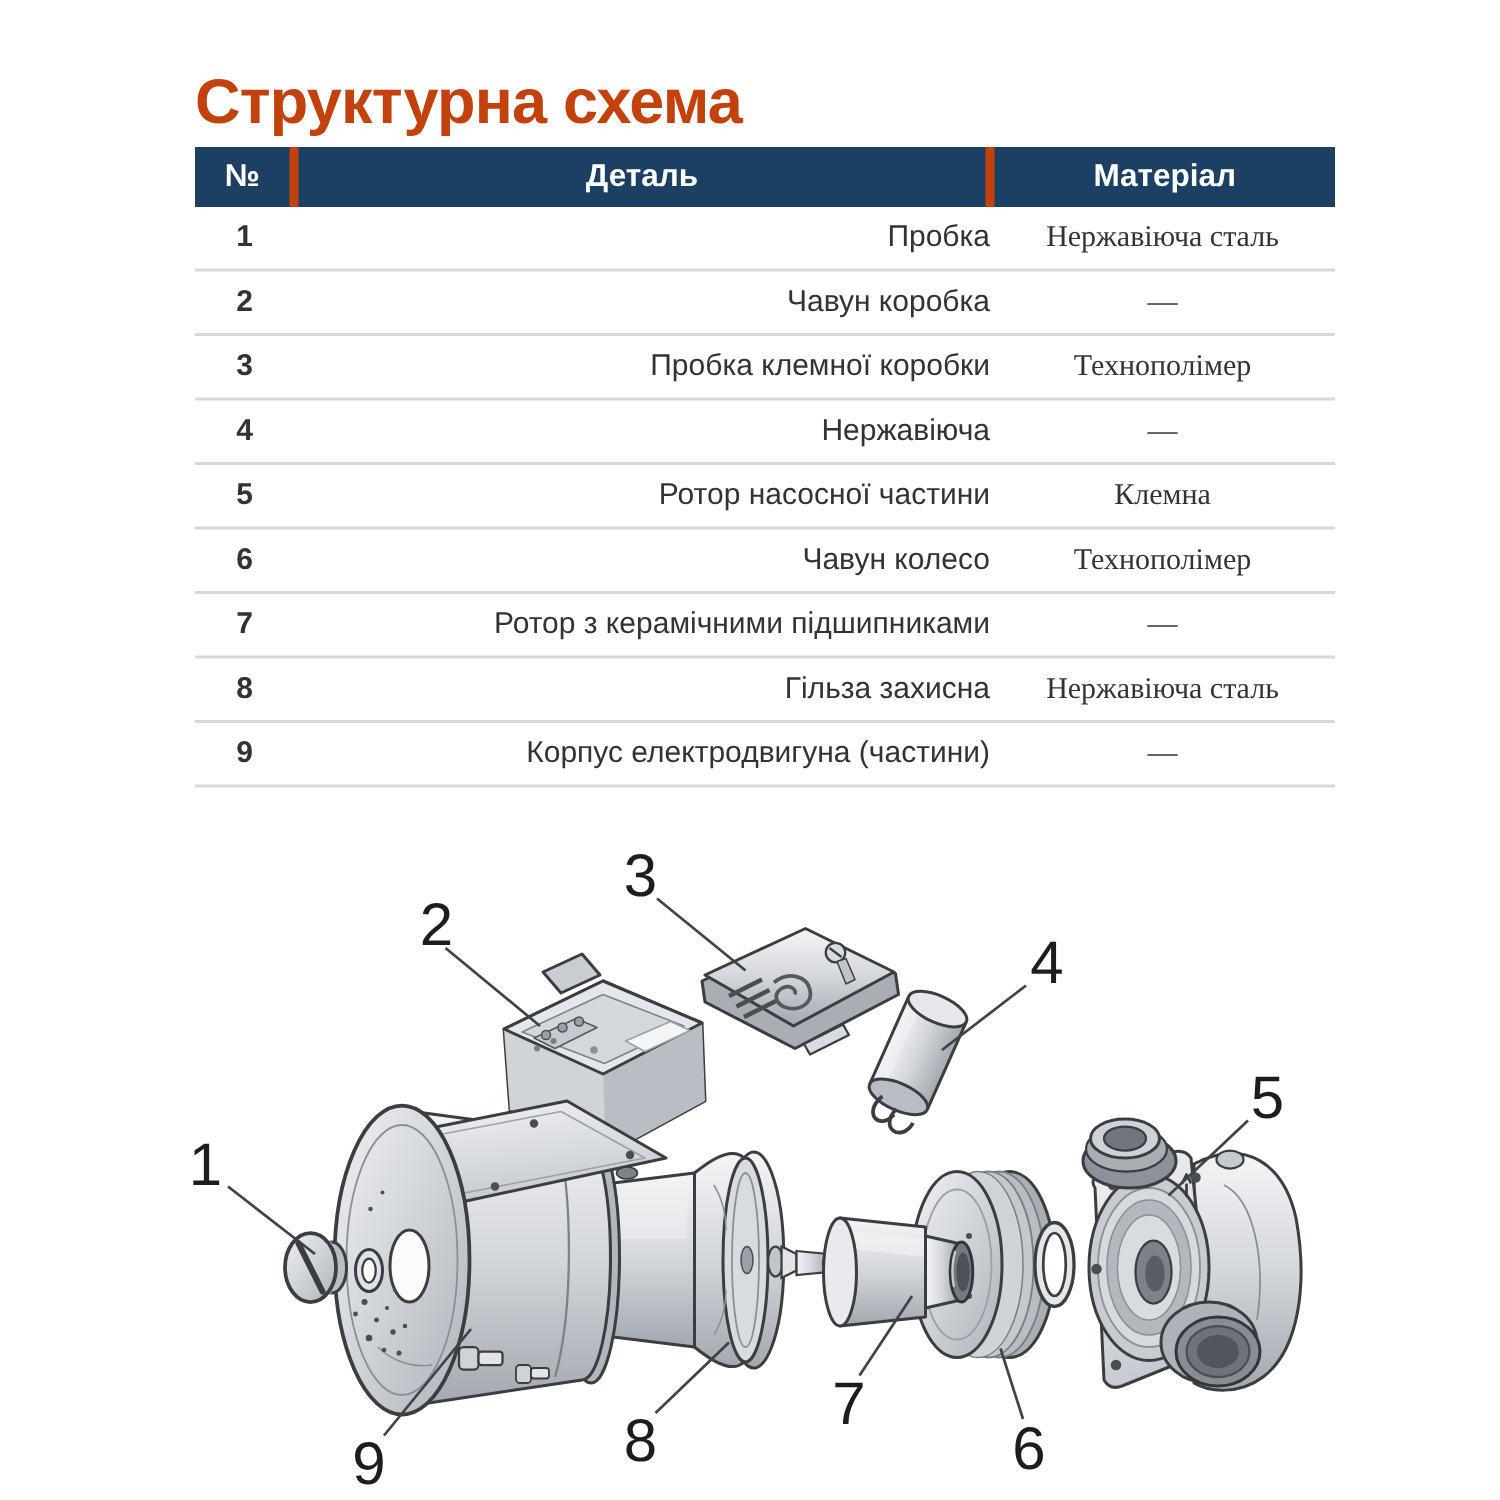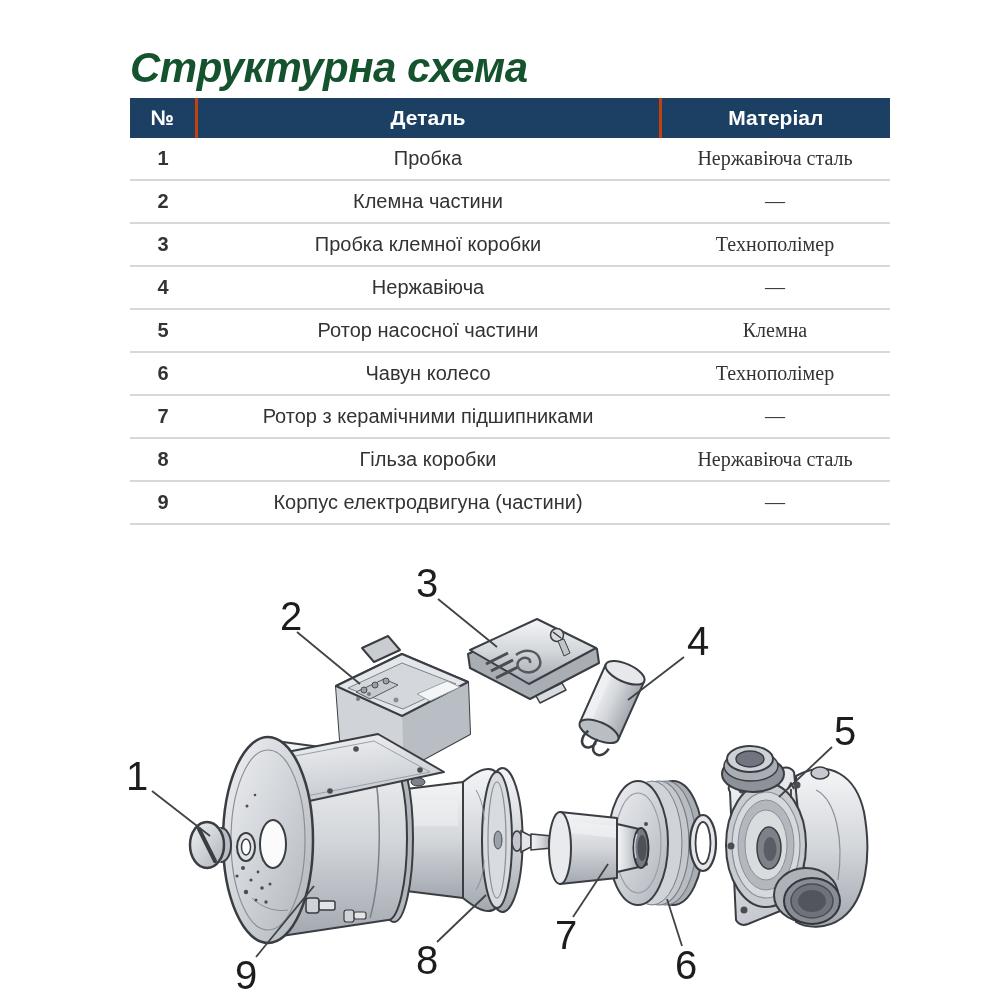--- a/index.html
+++ b/index.html
@@ -2,37 +2,37 @@
 <html><head>
 <meta charset="utf-8">
 <style>
   html,body{margin:0;padding:0;}
   body{
     width:1000px;height:1000px;position:relative;background:#ffffff;
     font-family:"Liberation Sans", sans-serif;overflow:hidden;
   }
   .page-title{
     position:absolute;left:130px;top:16px;
-    font-size:42px;font-weight:bold;color:#14532d;letter-spacing:-0.5px;font-style:italic;
+    font-size:42px;font-weight:bold;color:#c2410c;letter-spacing:-0.5px;
   }
   table.parts{
     position:absolute;left:130px;top:98px;width:760px;
     border-collapse:collapse;table-layout:fixed;
   }
   table.parts thead th{
     background:#1c4063;color:#ffffff;font-size:21px;font-weight:bold;
     height:40px;padding:0;text-align:center;vertical-align:middle;
   }
-  table.parts thead th.sep{border-left:3px solid #c2410c;text-align:center;}
+  table.parts thead th.sep{border-left:6px solid #c2410c;text-align:center;}
   table.parts tbody td{
     height:41px;border-bottom:2px solid #d8d8d8;
     font-size:20px;color:#333333;vertical-align:middle;padding:0;
   }
   td.c-num{text-align:center;font-weight:bold;color:#2b2b2b;}
-  td.c-part{text-align:center;padding-left:10px;}
+  td.c-part{text-align:right;padding-left:10px;}
   td.c-mat{text-align:center;font-family:Liberation Serif, serif;}
   svg text.dnum{
     font-family:"Liberation Sans", sans-serif;font-size:40px;fill:#1d1d1d;
     text-anchor:middle;
   }
   .diagram-wrap{position:absolute;left:0;top:550px;width:1000px;height:450px;}
 </style>
 </head>
 <body>
 
@@ -52,21 +52,21 @@
     </tr>
   </thead>
   <tbody>
     <tr>
       <td class="c-num">1</td>
       <td class="c-part">Пробка</td>
       <td class="c-mat">Нержавіюча сталь</td>
     </tr>
     <tr>
       <td class="c-num">2</td>
-      <td class="c-part">Клемна частини</td>
+      <td class="c-part">Чавун коробка</td>
       <td class="c-mat">—</td>
     </tr>
     <tr>
       <td class="c-num">3</td>
       <td class="c-part">Пробка клемної коробки</td>
       <td class="c-mat">Технополімер</td>
     </tr>
     <tr>
       <td class="c-num">4</td>
       <td class="c-part">Нержавіюча</td>
@@ -82,21 +82,21 @@
       <td class="c-part">Чавун колесо</td>
       <td class="c-mat">Технополімер</td>
     </tr>
     <tr>
       <td class="c-num">7</td>
       <td class="c-part">Ротор з керамічними підшипниками</td>
       <td class="c-mat">—</td>
     </tr>
     <tr>
       <td class="c-num">8</td>
-      <td class="c-part">Гільза коробки</td>
+      <td class="c-part">Гільза захисна</td>
       <td class="c-mat">Нержавіюча сталь</td>
     </tr>
     <tr>
       <td class="c-num">9</td>
       <td class="c-part">Корпус електродвигуна (частини)</td>
       <td class="c-mat">—</td>
     </tr>
   </tbody>
 </table>
 

